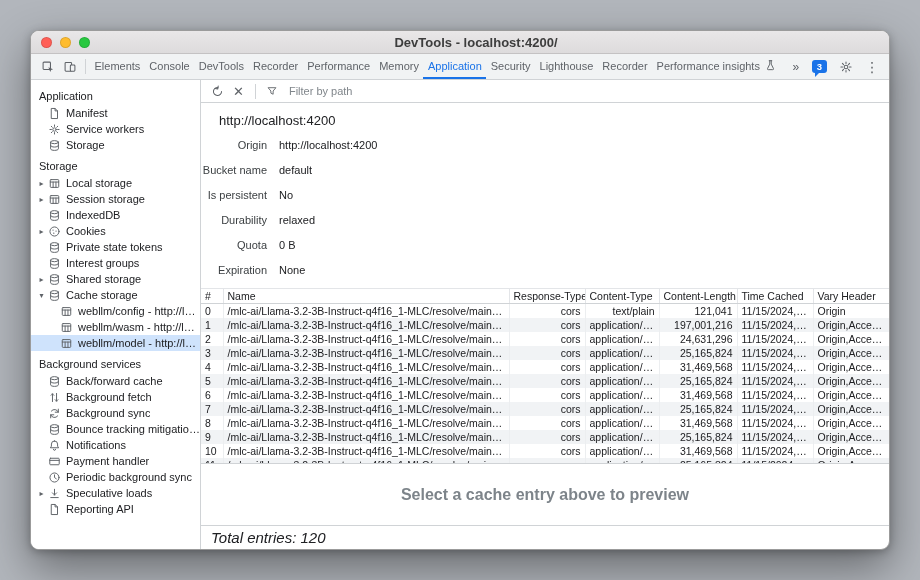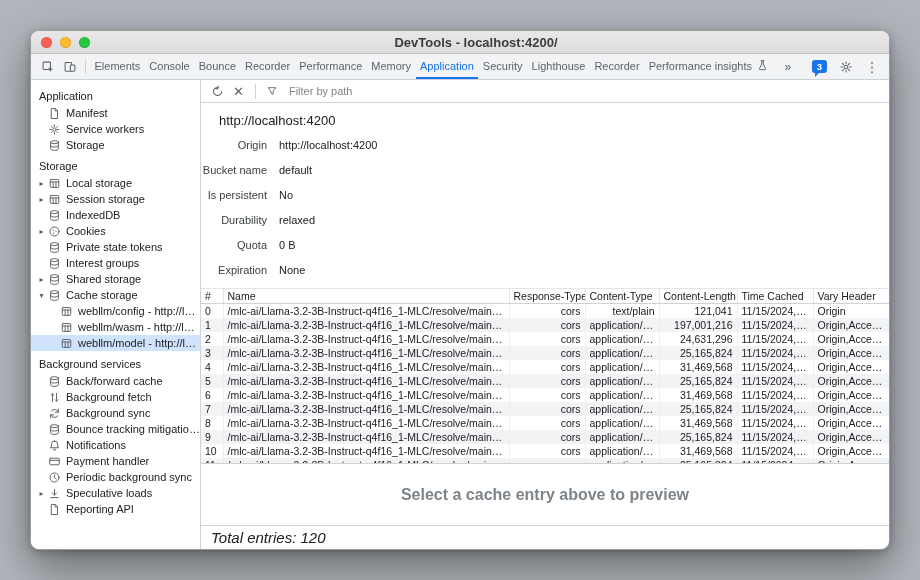--- a/index.html
+++ b/index.html
@@ -106,21 +106,21 @@
     </span>
     <span class="vsep"></span>
     <div class="tabs" id="tabs">
         <div class="tab">
           <span>Elements</span>
         </div>
         <div class="tab">
           <span>Console</span>
         </div>
         <div class="tab">
-          <span>Bounce</span>
+          <span>DevTools</span>
         </div>
         <div class="tab">
           <span>Recorder</span>
         </div>
         <div class="tab">
           <span>Performance</span>
         </div>
         <div class="tab">
           <span>Memory</span>
         </div>

